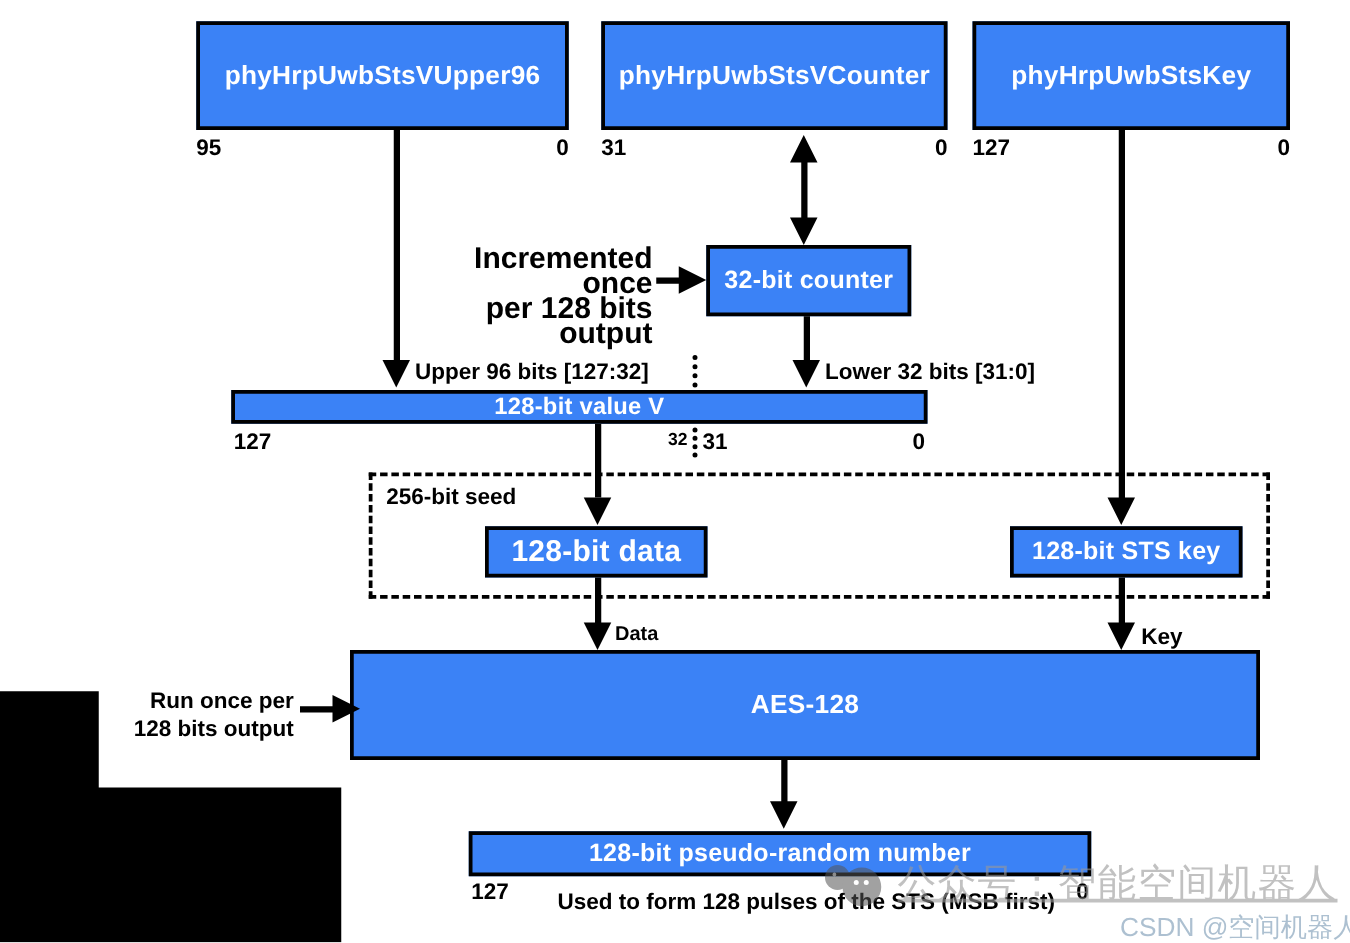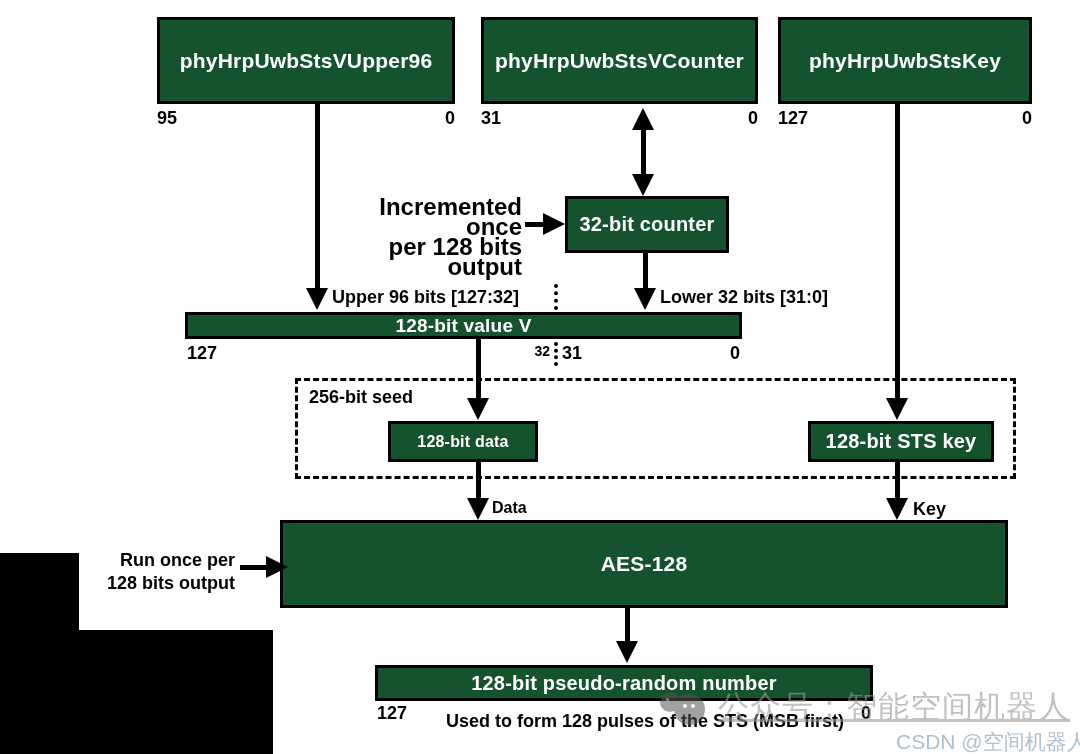--- a/index.html
+++ b/index.html
@@ -1,21 +1,21 @@
 <!DOCTYPE html>
 <html><head>
 <meta charset="utf-8">
 <style>
   html,body{margin:0;padding:0;background:#ffffff;}
   #stage{
     position:relative;width:1080px;height:754px;background:#ffffff;overflow:hidden;
     font-family:"Liberation Sans","DejaVu Sans",sans-serif;
   }
   .bluebox{
-    position:absolute;box-sizing:border-box;background:#14532d;border:3px solid #000;
+    position:absolute;box-sizing:border-box;background:#3b82f6;border:3px solid #000;
     display:flex;align-items:center;justify-content:center;
     color:#fff;font-weight:700;letter-spacing:.2px;
   }
   .lbl{position:absolute;color:#000;font-weight:700;white-space:nowrap;}
   .row{position:absolute;display:flex;justify-content:space-between;color:#000;font-weight:700;}
   .vline{position:absolute;width:5px;background:#000;}
   .hline{position:absolute;height:5px;background:#000;}
   .ah-down{position:absolute;width:0;height:0;border-left:11px solid transparent;border-right:11px solid transparent;border-top:22px solid #000;}
   .ah-up{position:absolute;width:0;height:0;border-left:11px solid transparent;border-right:11px solid transparent;border-bottom:22px solid #000;}
   .ah-right{position:absolute;width:0;height:0;border-top:11px solid transparent;border-bottom:11px solid transparent;border-left:22px solid #000;}
@@ -88,21 +88,21 @@
   <div class="lbl" style="left:562px;top:343px;font-size:18px;">31</div>
   <div class="lbl" style="left:718px;top:343px;width:22px;text-align:right;font-size:18px;">0</div>
   <div class="dotline" style="left:554px;top:342px;height:24px;"></div>
 
   <div class="vline" style="left:476px;top:339px;height:59px;"></div>
   <div class="ah-down" style="left:467px;top:398px;"></div>
 
   <div class="dashedbox" style="left:295px;top:378px;width:721px;height:101px;"></div>
   <div class="lbl" style="left:309px;top:387px;font-size:18px;">256-bit seed</div>
 
-  <div class="bluebox" style="left:388px;top:421px;width:150px;height:41px;font-size:16px;">
+  <div class="bluebox" style="left:388px;top:421px;width:178px;height:41px;font-size:24px;">
     <span>128-bit data</span>
   </div>
   <div class="bluebox" style="left:808px;top:421px;width:186px;height:41px;font-size:20px;">
     <span>128-bit STS key</span>
   </div>
 
   <div class="vline" style="left:476px;top:462px;height:38px;"></div>
   <div class="ah-down" style="left:467px;top:498px;"></div>
   <div class="lbl" style="left:492px;top:499px;font-size:16px;">Data</div>
 

